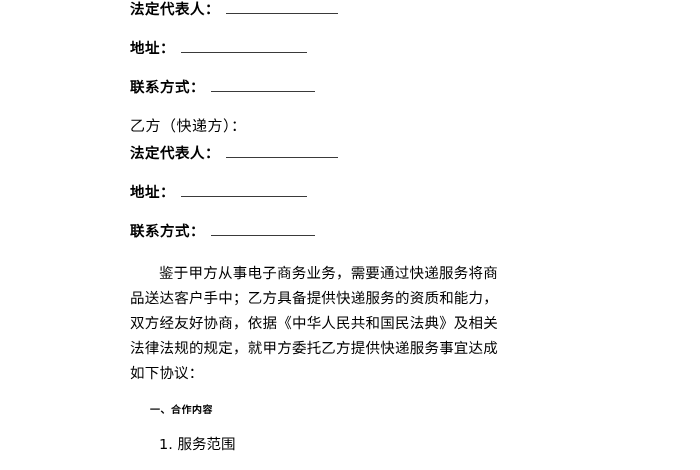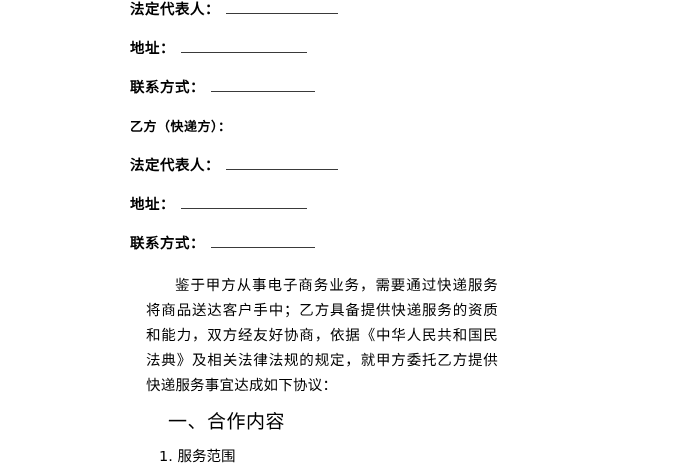--- a/index.html
+++ b/index.html
@@ -41,41 +41,41 @@
   .field-rule {
     display: inline-block;
     border-bottom: 1px solid #3a3a3a;
     height: 13px;
     margin-left: 6px;
   }
   .rule-w1 { width: 112px; }
   .rule-w2 { width: 126px; }
   .rule-w3 { width: 104px; }
   .heading-line {
-    font-size: 13px;
+    font-size: 15px;
     line-height: 19px;
-    font-weight: bold;
-    margin: 0 0 20px 0;
+    font-weight: normal;
+    margin: 0 0 8px 0;
     letter-spacing: 0.5px;
   }
   .para {
     font-size: 14.5px;
     line-height: 25px;
-    margin: 0 0 11px 16px;
+    margin: 0 0 11px 0;
     text-align: justify;
     text-justify: inter-ideograph;
     letter-spacing: 0.2px;
   }
   .para.indent {
     text-indent: 2em;
   }
   .section-title {
-    font-size: 19px;
+    font-size: 10px;
     line-height: 25px;
-    font-weight: normal;
+    font-weight: bold;
     margin: 0 0 10px 0;
     text-indent: 2em;
     letter-spacing: 0.5px;
   }
   .sub-title {
     font-size: 14.5px;
     line-height: 25px;
     margin: 0 0 10px 0;
     text-indent: 2em;
   }

